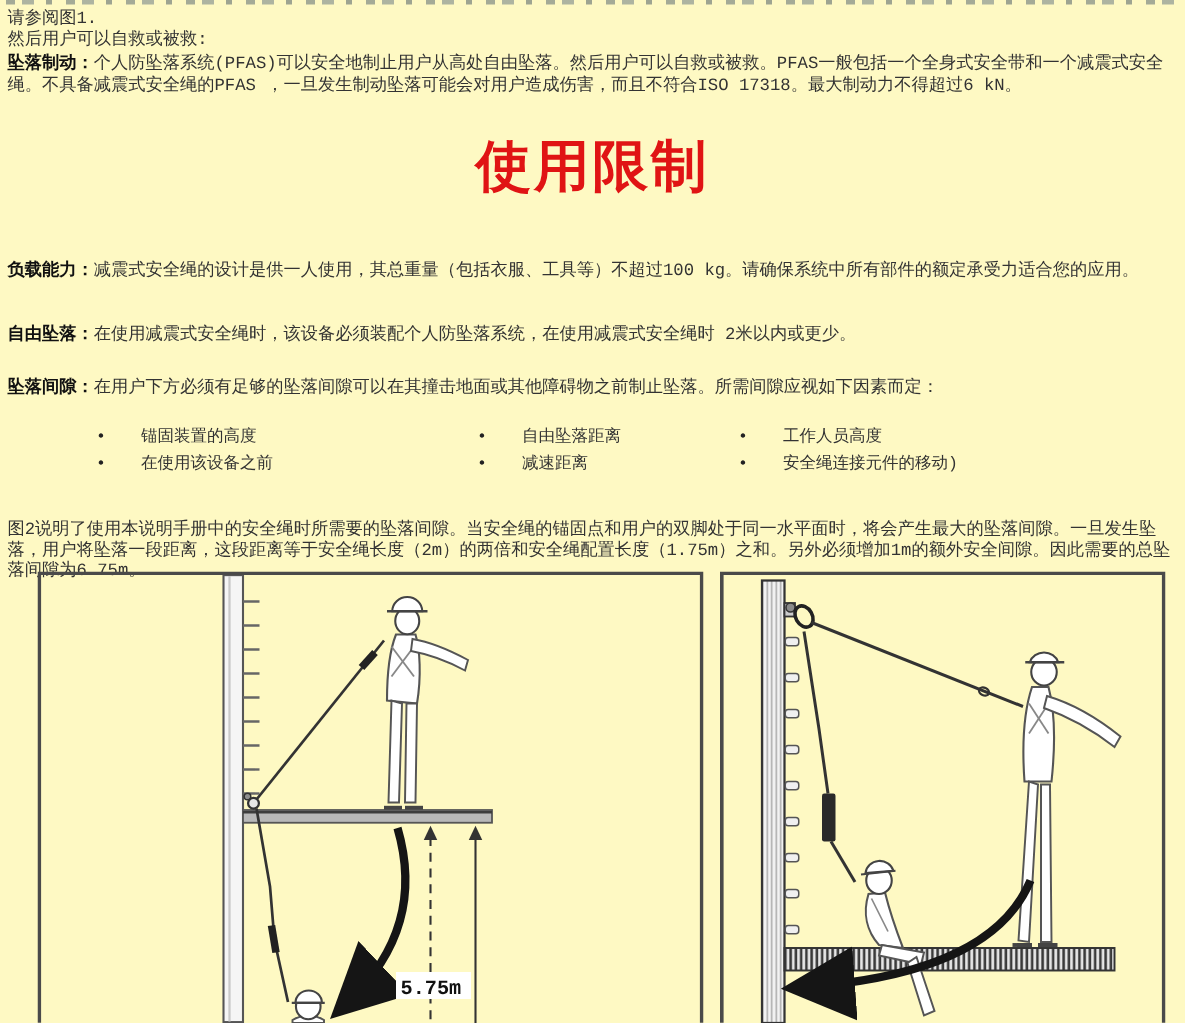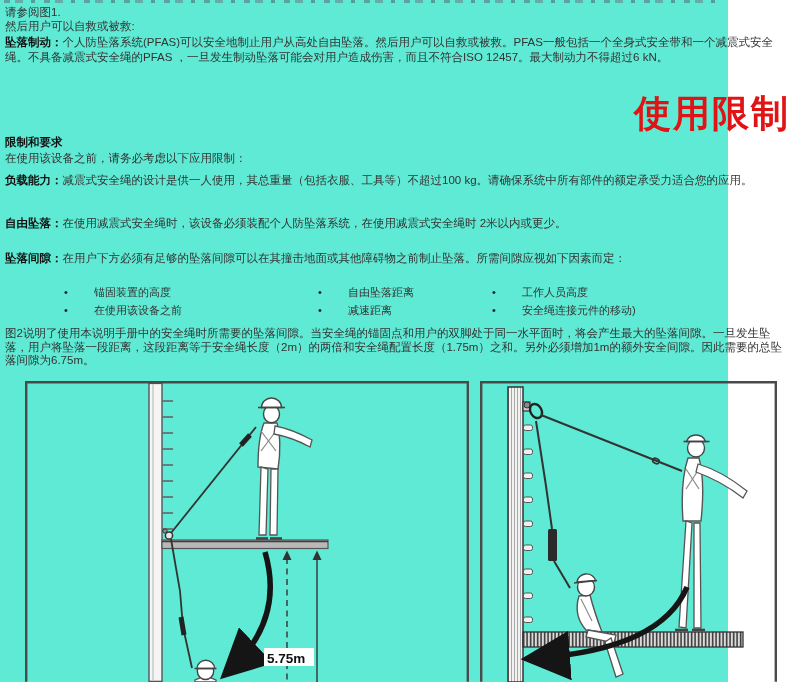--- a/index.html
+++ b/index.html
@@ -1,48 +1,46 @@
 <!DOCTYPE html>
 <html><head>
 <meta charset="utf-8">
 <style>
   html,body{margin:0;padding:0;}
   body{width:790px;height:682px;overflow:hidden;background:#fff;
        font-family:"Liberation Sans","DejaVu Sans",sans-serif;color:#2e2e2e;}
-  .page{position:relative;width:728px;height:682px;background:#5eead4;}
+  .page{position:relative;width:790px;height:682px;background:#fef9c3;font-family:Liberation Mono, monospace;}
   .clip-strip{position:absolute;top:0;left:4px;right:4px;height:3px;opacity:.55;
     background:repeating-linear-gradient(90deg,#5a6a72 0 6px,transparent 6px 11px,#6b7b84 11px 19px,transparent 19px 27px,#4f5f68 27px 31px,transparent 31px 40px);}
   .t{position:absolute;left:5px;width:782px;margin:0;font-size:11.5px;line-height:15px;color:#333;}
   .t b,.bold{font-weight:bold;color:#111;}
-  .tight{line-height:13.5px;}
-  .red-heading{position:absolute;left:0;width:790px;top:93px;margin:0;text-align:right;
+  .tight{line-height:13.5px;margin-top:20px;}
+  .red-heading{position:absolute;left:0;width:790px;top:93px;margin:0;text-align:center;
     font-size:37px;line-height:42px;font-weight:bold;color:#e01414;letter-spacing:2px;}
   .factor{position:absolute;font-size:11px;line-height:14px;color:#333;white-space:nowrap;}
   .factor .fb{display:inline-block;width:30px;color:#222;}
   .fig{position:absolute;top:381px;}
   .figL{left:25px;}
   .figR{left:480px;}
   svg{display:block;}
 </style>
 </head>
 <body>
 
 <div class="page">
 
   <div class="clip-strip"></div>
 
   <p class="t" style="top:5px">请参阅图1.</p>
   <p class="t" style="top:19px">然后用户可以自救或被救:</p>
 
-  <p class="t" style="top:35px"><b>坠落制动：</b><span>个人防坠落系统(PFAS)可以安全地制止用户从高处自由坠落。然后用户可以自救或被救。PFAS一般包括一个全身式安全带和一个减震式安全绳。不具备减震式安全绳的PFAS ，一旦发生制动坠落可能会对用户造成伤害，而且不符合ISO 12457。最大制动力不得超过6 kN。</span></p>
+  <p class="t" style="top:35px"><b>坠落制动：</b><span>个人防坠落系统(PFAS)可以安全地制止用户从高处自由坠落。然后用户可以自救或被救。PFAS一般包括一个全身式安全带和一个减震式安全绳。不具备减震式安全绳的PFAS ，一旦发生制动坠落可能会对用户造成伤害，而且不符合ISO 17318。最大制动力不得超过6 kN。</span></p>
 
   <h1 class="red-heading">使用限制</h1>
 
-  <p class="t bold" style="top:135px">限制和要求</p>
-  <p class="t" style="top:151px">在使用该设备之前，请务必考虑以下应用限制：</p>
 
   <p class="t" style="top:173px"><b>负载能力：</b><span>减震式安全绳的设计是供一人使用，其总重量（包括衣服、工具等）不超过100 kg。请确保系统中所有部件的额定承受力适合您的应用。</span></p>
 
   <p class="t" style="top:216px"><b>自由坠落：</b><span>在使用减震式安全绳时，该设备必须装配个人防坠落系统，在使用减震式安全绳时 2米以内或更少。</span></p>
 
   <p class="t" style="top:251px"><b>坠落间隙：</b><span>在用户下方必须有足够的坠落间隙可以在其撞击地面或其他障碍物之前制止坠落。所需间隙应视如下因素而定：</span></p>
 
   <div class="factor" style="left:64px;top:285px"><span class="fb">•</span><span>锚固装置的高度</span></div>
   <div class="factor" style="left:64px;top:303px"><span class="fb">•</span><span>在使用该设备之前</span></div>
   <div class="factor" style="left:318px;top:285px"><span class="fb">•</span><span>自由坠落距离</span></div>

